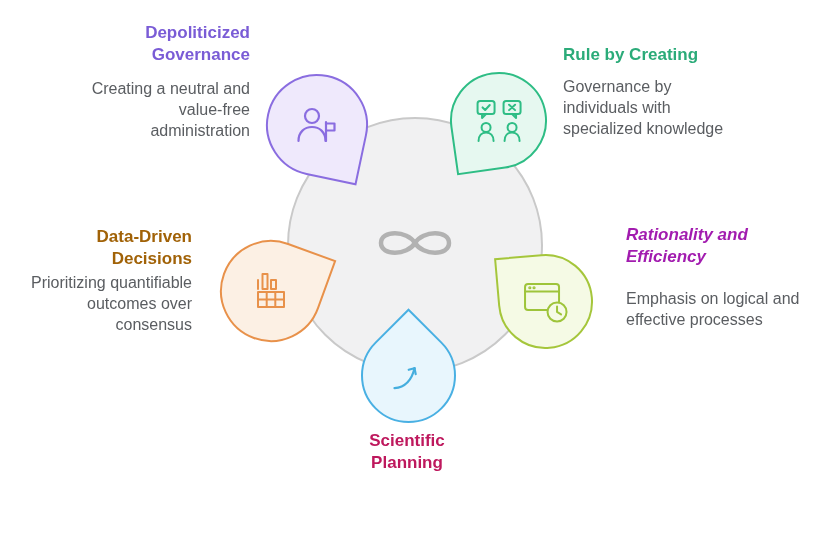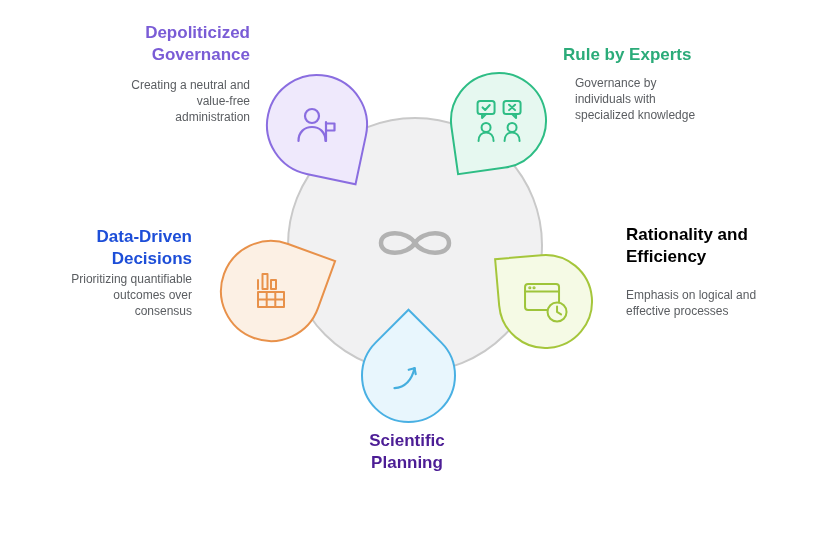--- a/index.html
+++ b/index.html
@@ -76,41 +76,41 @@
   .petal-scientific .petal-icon { transform: rotate(-45deg); }
 
   
   .label { position: absolute; z-index: 3; }
   .label .title {
     font-size: 17px; font-weight: 700; line-height: 1.3;
     white-space: pre-line;
   }
   .label .desc {
     margin-top: 12px;
-    font-size: 12px; line-height: 1.32; color: #5a5d61;
+    font-size: 16px; line-height: 1.32; color: #5a5d61;
     white-space: pre-line;
   }
 
   .label-governance { left: 58px;  top: 22px;  width: 192px; text-align: right; }
   .label-governance .title { color: #7a5cd6; }
 
   .label-experts { left: 563px; top: 44px; width: 205px; text-align: left; }
   .label-experts .title { color: #2bab79; }
-  .label-experts .desc { margin-top: 10px; margin-left: 12px; }
+  .label-experts .desc { margin-top: 10px; }
 
   .label-rationality { left: 626px; top: 224px; width: 180px; text-align: left; }
-  .label-rationality .title { color: #000000; }
+  .label-rationality .title { color: #a21caf; font-style: italic; }
   .label-rationality .desc { margin-top: 20px; }
 
   .label-data { left: 28px; top: 226px; width: 164px; text-align: right; }
-  .label-data .title { color: #1d4ed8; }
+  .label-data .title { color: #a16207; }
   .label-data .desc { margin-top: 2px; }
 
   .label-scientific { left: 312px; top: 430px; width: 190px; text-align: center; }
-  .label-scientific .title { color: #4c1d95; }
+  .label-scientific .title { color: #be185d; }
   .label-scientific .desc { margin-top: 20px; }
 </style>
 </head>
 <body>
 
 <div class="canvas">
 
   <div class="center-circle">
     <span>
       <svg width="104" height="46" viewBox="0 0 104 46" fill="none" stroke="#b2b2b2" stroke-width="4.5" stroke-linecap="round" stroke-linejoin="round">
@@ -186,21 +186,21 @@
 
   <div class="label label-governance">
     <div class="title">Depoliticized
 Governance</div>
     <div class="desc">Creating a neutral and
 value-free
 administration</div>
   </div>
 
   <div class="label label-experts">
-    <div class="title">Rule by Experts</div>
+    <div class="title">Rule by Creating</div>
     <div class="desc">Governance by
 individuals with
 specialized knowledge</div>
   </div>
 
   <div class="label label-rationality">
     <div class="title">Rationality and
 Efficiency</div>
     <div class="desc">Emphasis on logical and
 effective processes</div>

